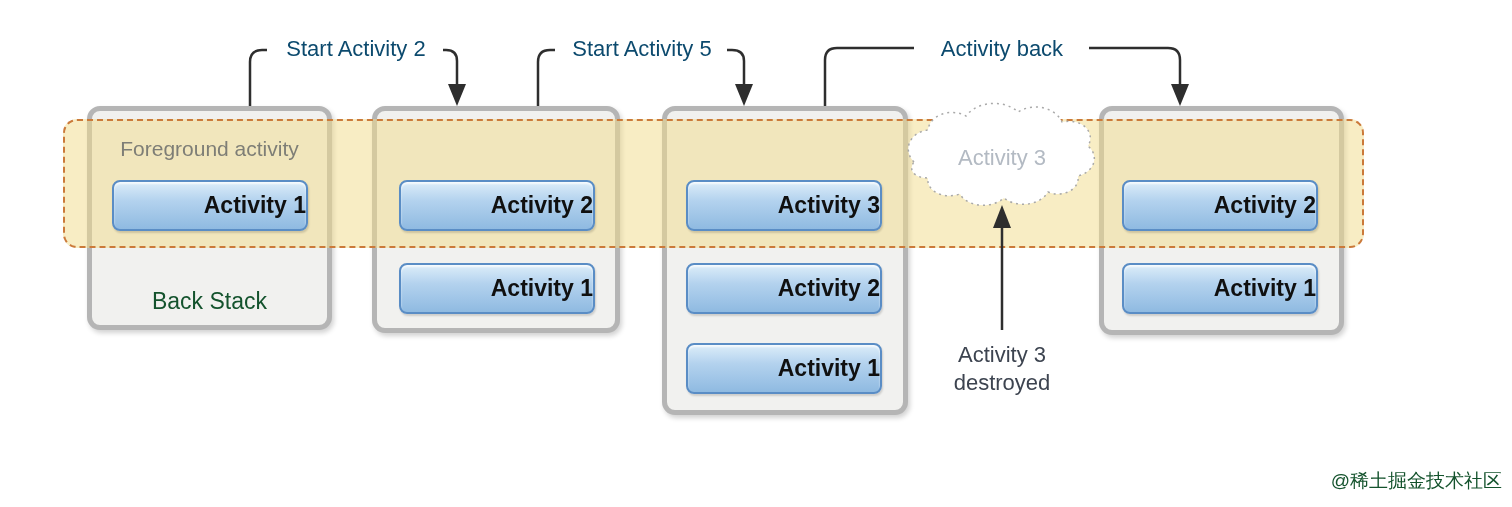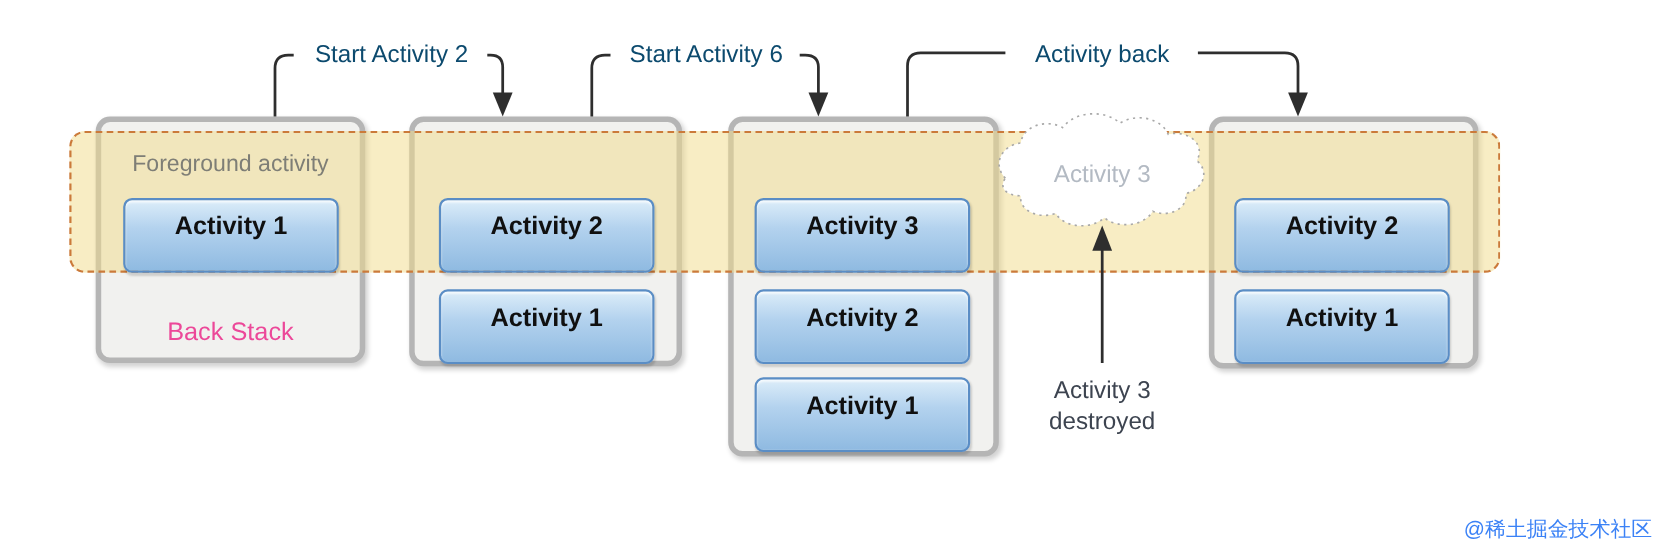--- a/index.html
+++ b/index.html
@@ -33,29 +33,29 @@
     width: 1301px; height: 129px;
     background: rgba(241,221,141,0.52);
     border: 2px dashed #cb7a3a;
     border-radius: 14px;
     z-index: 2;
   }
 
   
   .abtn {
     position: absolute;
-    width: 196px; height: 68px;
+    width: 196px; height: 51px;
     border: 2px solid #5a8dc5;
     border-radius: 8px;
     background: linear-gradient(180deg, #dcedf9 0%, #b3d2ee 40%, #8fbae1 100%);
     box-shadow: inset 0 2px 2px rgba(255,255,255,0.75), 1px 2px 2px rgba(0,0,0,0.15);
     color: #101010;
     font-size: 23px;
     font-weight: bold;
-    text-align: center;
+    text-align: right;
     line-height: 47px;
     z-index: 3;
   }
   .b-c1-0 { left: 112px;  top: 180px; }
   .b-c2-0 { left: 399px;  top: 180px; }
   .b-c2-1 { left: 399px;  top: 263px; }
   .b-c3-0 { left: 686px;  top: 180px; }
   .b-c3-1 { left: 686px;  top: 263px; }
   .b-c3-2 { left: 686px;  top: 343px; }
   .b-c4-0 { left: 1122px; top: 180px; }
@@ -66,33 +66,33 @@
   .toplbl { font-size: 22px; color: #0c4a6e; top: 36px; width: 240px; text-align: center; }
   .lbl-start2   { left: 236px; }
   .lbl-start3   { left: 522px; }
   .lbl-navback  { left: 882px; }
   .lbl-foreground {
     left: 87px; top: 137px; width: 245px;
     text-align: center; font-size: 21px; color: #7e7e76;
   }
   .lbl-backstack {
     left: 87px; top: 288px; width: 245px;
-    text-align: center; font-size: 23px; color: #ec4899;
+    text-align: center; font-size: 23px; color: #14532d;
   }
   .lbl-destroyed {
     left: 902px; top: 341px; width: 200px;
     text-align: center; font-size: 22px; color: #3d4450; line-height: 28px;
   }
   .lbl-cloud {
     left: 912px; top: 145px; width: 180px;
     text-align: center; font-size: 22px; color: #b3bac3;
   }
   .lbl-watermark {
     right: 10px; top: 468px;
-    font-size: 19px; color: #3b82f6;
+    font-size: 19px; color: #14532d;
   }
 
   
   svg.overlay {
     position: absolute; left: 0; top: 0;
     width: 1512px; height: 507px;
     z-index: 4;
     pointer-events: none;
   }
   .aline { fill: none; stroke: #2e2e2e; stroke-width: 2.5; }
@@ -145,21 +145,21 @@
          C 1040 206, 1016 208, 1004 198
          C 990 210, 966 206, 960 194
          C 942 200, 926 190, 928 178
          C 914 178, 908 170, 914 162 Z"></path>
 
     <path class="aline" d="M 1002 330 L 1002 226"></path>
     <polygon class="ahead" points="993,228 1011,228 1002,205"></polygon>
   </svg>
 
   <div class="lbl toplbl lbl-start2">Start Activity 2</div>
-  <div class="lbl toplbl lbl-start3">Start Activity 6</div>
+  <div class="lbl toplbl lbl-start3">Start Activity 5</div>
   <div class="lbl toplbl lbl-navback">Activity back</div>
 
   <div class="lbl lbl-foreground">Foreground activity</div>
   <div class="lbl lbl-backstack">Back Stack</div>
 
   <div class="lbl lbl-cloud">Activity 3</div>
 
   <div class="lbl lbl-destroyed">
     <div>Activity 3</div>
     <div>destroyed</div>

